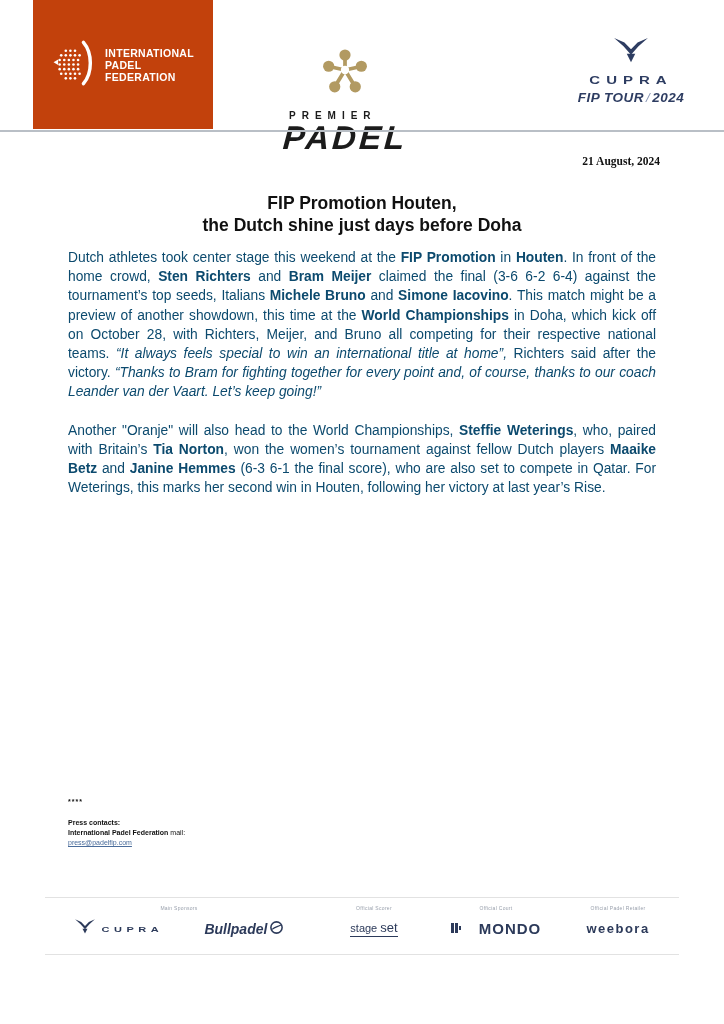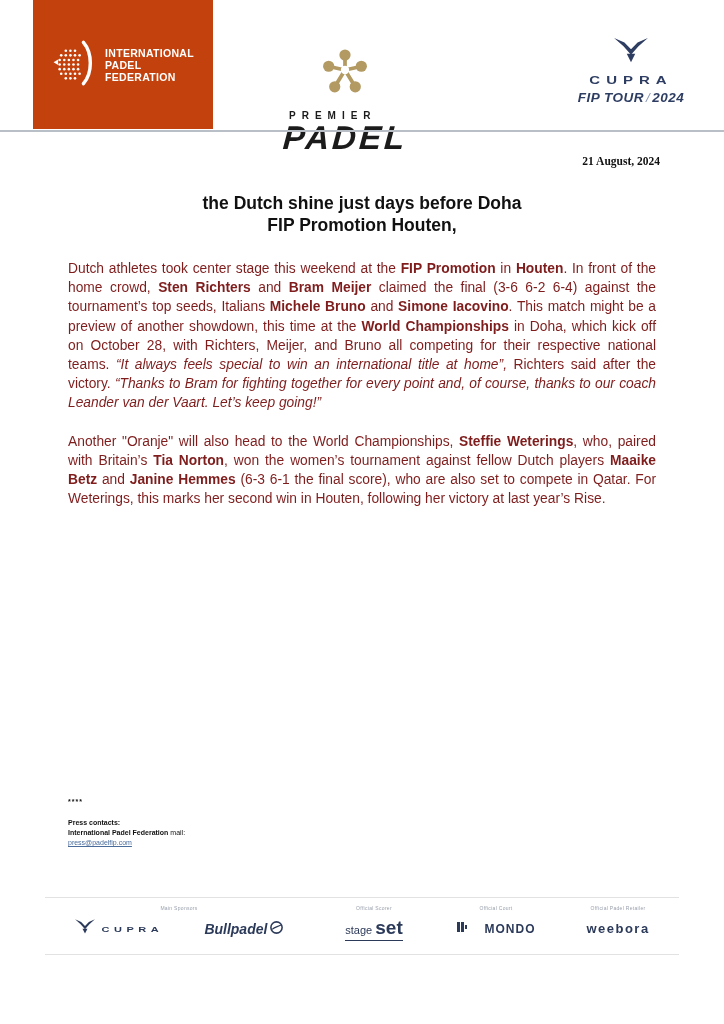--- a/index.html
+++ b/index.html
@@ -43,22 +43,22 @@
   .doc-date {
     position:absolute; top:155px; right:64px;
     font-family:"Liberation Serif", serif; font-weight:bold; font-size:11.5px; color:#111;
   }
   .doc-title {
     position:absolute; top:192px; left:0; width:724px; text-align:center;
     font-weight:bold; font-size:17.5px; line-height:22px; color:#111;
   }
   
   .body-text {
-    position:absolute; top:259px; left:68px; width:588px;
-    font-size:13.8px; line-height:19.2px; text-align:justify; color:#7f1d1d;
+    position:absolute; top:248px; left:68px; width:588px;
+    font-size:13.8px; line-height:19.2px; text-align:justify; color:#0c4a6e;
   }
   .body-text p + p { margin-top:19px; }
   .b { font-weight:bold; }
   .i { font-style:italic; }
   
   .contacts { position:absolute; left:68px; top:797px; font-size:7px; line-height:10px; color:#111; }
   .contacts .stars { font-weight:bold; font-size:7px; letter-spacing:1px; margin-bottom:11px; }
   .contacts .head { font-weight:bold; }
   .contacts .org b { font-weight:bold; }
   .contacts a { color:#4a6c9b; text-decoration:underline; }
@@ -71,22 +71,22 @@
   .sp-label { font-size:5px; color:#9aa1ad; text-align:center; padding-top:7px; letter-spacing:0.3px; }
   .sp-group-main { width:268px; display:flex; flex-direction:column; }
   .sp-logos-main { display:flex; align-items:center; justify-content:space-around; flex:1; padding:0 14px 8px 14px; }
   .cupra-mini { display:flex; flex-direction:column; align-items:center; gap:1px; }
   .cupra-mini-word { font-size:11px; font-weight:bold; letter-spacing:4.5px; transform:scaleY(0.72); }
   .bullpadel { font-size:14px; font-weight:bold; font-style:italic; display:flex; align-items:center; gap:2px;margin-left:12px; }
   .sp-right { flex:1; display:flex; }
   .sp-col { flex:1; display:flex; flex-direction:column; }
   .sp-logo-area { flex:1; display:flex; align-items:center; justify-content:center; padding-bottom:8px; }
   .mejorset { font-size:11px; color:#2c3a5a; border-bottom:1.5px solid #2c3a5a; padding-bottom:1px; }
-  .mejorset .set { font-weight:bold; font-size:19px; }
-  .mondo { display:flex; align-items:center; gap:18px; font-size:12px; font-weight:bold; letter-spacing:1px;justify-content:flex-end; }
+  .mejorset .set { font-weight:normal; font-size:13px; }
+  .mondo { display:flex; align-items:center; gap:18px; font-size:15px; font-weight:bold; letter-spacing:1px;justify-content:flex-end; }
   .weebora { font-size:13px; font-weight:bold; letter-spacing:1.5px; text-transform:lowercase; }
 </style>
 </head>
 <body>
 
 <div class="page">
 
   <div>
     <div class="ipf-box">
       <span>
@@ -172,22 +172,22 @@
       <div class="cupra-tourline">
         <span>FIP TOUR</span><span class="cupra-sep">/</span><span>2024</span>
       </div>
     </div>
   </div>
 
   <div class="header-rule"></div>
 
   <div class="doc-date">21 August, 2024</div>
   <div class="doc-title">
+    <div>FIP Promotion Houten,</div>
     <div>the Dutch shine just days before Doha</div>
-    <div>FIP Promotion Houten,</div>
   </div>
 
   <div class="body-text">
     <p><span>Dutch athletes took center stage this weekend at the </span><span class="b">FIP Promotion</span><span> in </span><span class="b">Houten</span><span>. In front of the home crowd, </span><span class="b">Sten Richters</span><span> and </span><span class="b">Bram Meijer</span><span> claimed the final (3-6 6-2 6-4) against the tournament’s top seeds, Italians </span><span class="b">Michele Bruno</span><span> and </span><span class="b">Simone Iacovino</span><span>. This match might be a preview of another showdown, this time at the </span><span class="b">World Championships</span><span> in Doha, which kick off on October 28, with Richters, Meijer, and Bruno all competing for their respective national teams. </span><span class="i">“It always feels special to win an international title at home”,</span><span> Richters said after the victory. </span><span class="i">“Thanks to Bram for fighting together for every point and, of course, thanks to our coach Leander van der Vaart. Let’s keep going!”</span></p>
     <p><span>Another "Oranje" will also head to the World Championships, </span><span class="b">Steffie Weterings</span><span>, who, paired with Britain’s </span><span class="b">Tia Norton</span><span>, won the women’s tournament against fellow Dutch players </span><span class="b">Maaike Betz</span><span> and </span><span class="b">Janine Hemmes</span><span> (6-3 6-1 the final score), who are also set to compete in Qatar. For Weterings, this marks her second win in Houten, following her victory at last year’s Rise.</span></p>
   </div>
 
   <div class="contacts">
     <div class="stars">****</div>
     <div class="head">Press contacts:</div>

